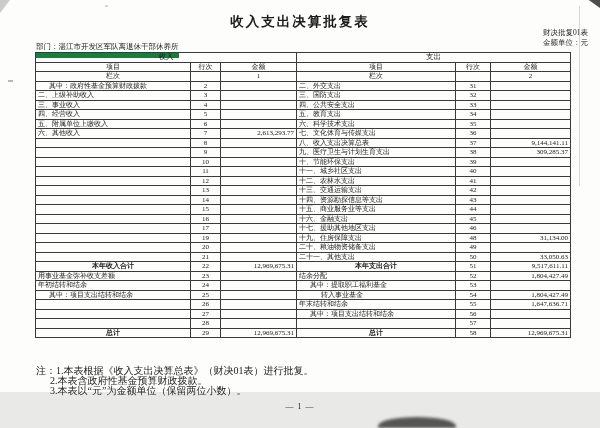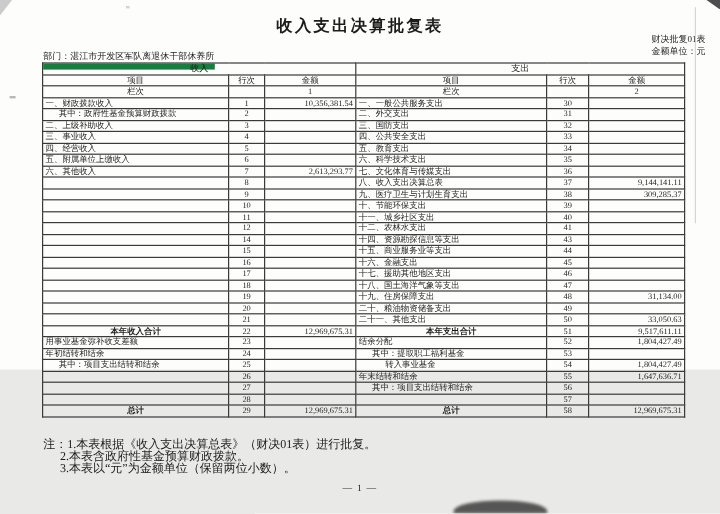--- a/index.html
+++ b/index.html
@@ -4,21 +4,21 @@
 <style>
   html,body { margin:0; padding:0; }
   body {
     width:600px; height:428px; overflow:hidden;
     background:#e9e9e7;
     font-family:"Liberation Serif","DejaVu Serif",serif;
     color:#1c1c1c;
     -webkit-font-smoothing:antialiased;
   }
   .page {
-    position:relative; width:600px; height:308px;
+    position:relative; width:600px; height:392px;
     background:#fdfdfc;
   }
   .page-title {
     position:absolute; top:13px; left:0; width:100%;
     text-align:center; font-size:13.5px; font-weight:bold;
     letter-spacing:2px;
   }
   .meta-right {
     position:absolute; top:28px; right:12px;
     text-align:right; font-size:7.5px; line-height:9.5px;
@@ -123,28 +123,20 @@
         <td class="colno">栏次</td>
         <td class="colno"></td>
         <td class="colno">1</td>
         <td class="colno">栏次</td>
         <td class="colno"></td>
         <td class="colno">2</td>
       </tr>
     </thead>
     <tbody>
         <tr>
-      <td class="item">一、财政拨款收入</td>
-      <td class="line">1</td>
-      <td class="amt">10,356,381.54</td>
-      <td class="item">一、一般公共服务支出</td>
-      <td class="line">30</td>
-      <td class="amt"></td>
-    </tr>
-        <tr>
       <td class="item indent1">其中：政府性基金预算财政拨款</td>
       <td class="line">2</td>
       <td class="amt"></td>
       <td class="item">二、外交支出</td>
       <td class="line">31</td>
       <td class="amt"></td>
     </tr>
         <tr>
       <td class="item">二、上级补助收入</td>
       <td class="line">3</td>
@@ -220,20 +212,28 @@
         <tr>
       <td class="item"></td>
       <td class="line">12</td>
       <td class="amt"></td>
       <td class="item">十二、农林水支出</td>
       <td class="line">41</td>
       <td class="amt"></td>
     </tr>
         <tr>
       <td class="item"></td>
+      <td class="line">13</td>
+      <td class="amt"></td>
+      <td class="item">十三、交通运输支出</td>
+      <td class="line">42</td>
+      <td class="amt"></td>
+    </tr>
+        <tr>
+      <td class="item"></td>
       <td class="line">14</td>
       <td class="amt"></td>
       <td class="item">十四、资源勘探信息等支出</td>
       <td class="line">43</td>
       <td class="amt"></td>
     </tr>
         <tr>
       <td class="item"></td>
       <td class="line">15</td>
       <td class="amt"></td>
@@ -248,28 +248,20 @@
       <td class="item">十六、金融支出</td>
       <td class="line">45</td>
       <td class="amt"></td>
     </tr>
         <tr>
       <td class="item"></td>
       <td class="line">17</td>
       <td class="amt"></td>
       <td class="item">十七、援助其他地区支出</td>
       <td class="line">46</td>
-      <td class="amt"></td>
-    </tr>
-        <tr>
-      <td class="item"></td>
-      <td class="line">18</td>
-      <td class="amt"></td>
-      <td class="item">十八、国土海洋气象等支出</td>
-      <td class="line">47</td>
       <td class="amt"></td>
     </tr>
         <tr>
       <td class="item"></td>
       <td class="line">19</td>
       <td class="amt"></td>
       <td class="item">十九、住房保障支出</td>
       <td class="line">48</td>
       <td class="amt">31,134.00</td>
     </tr>

